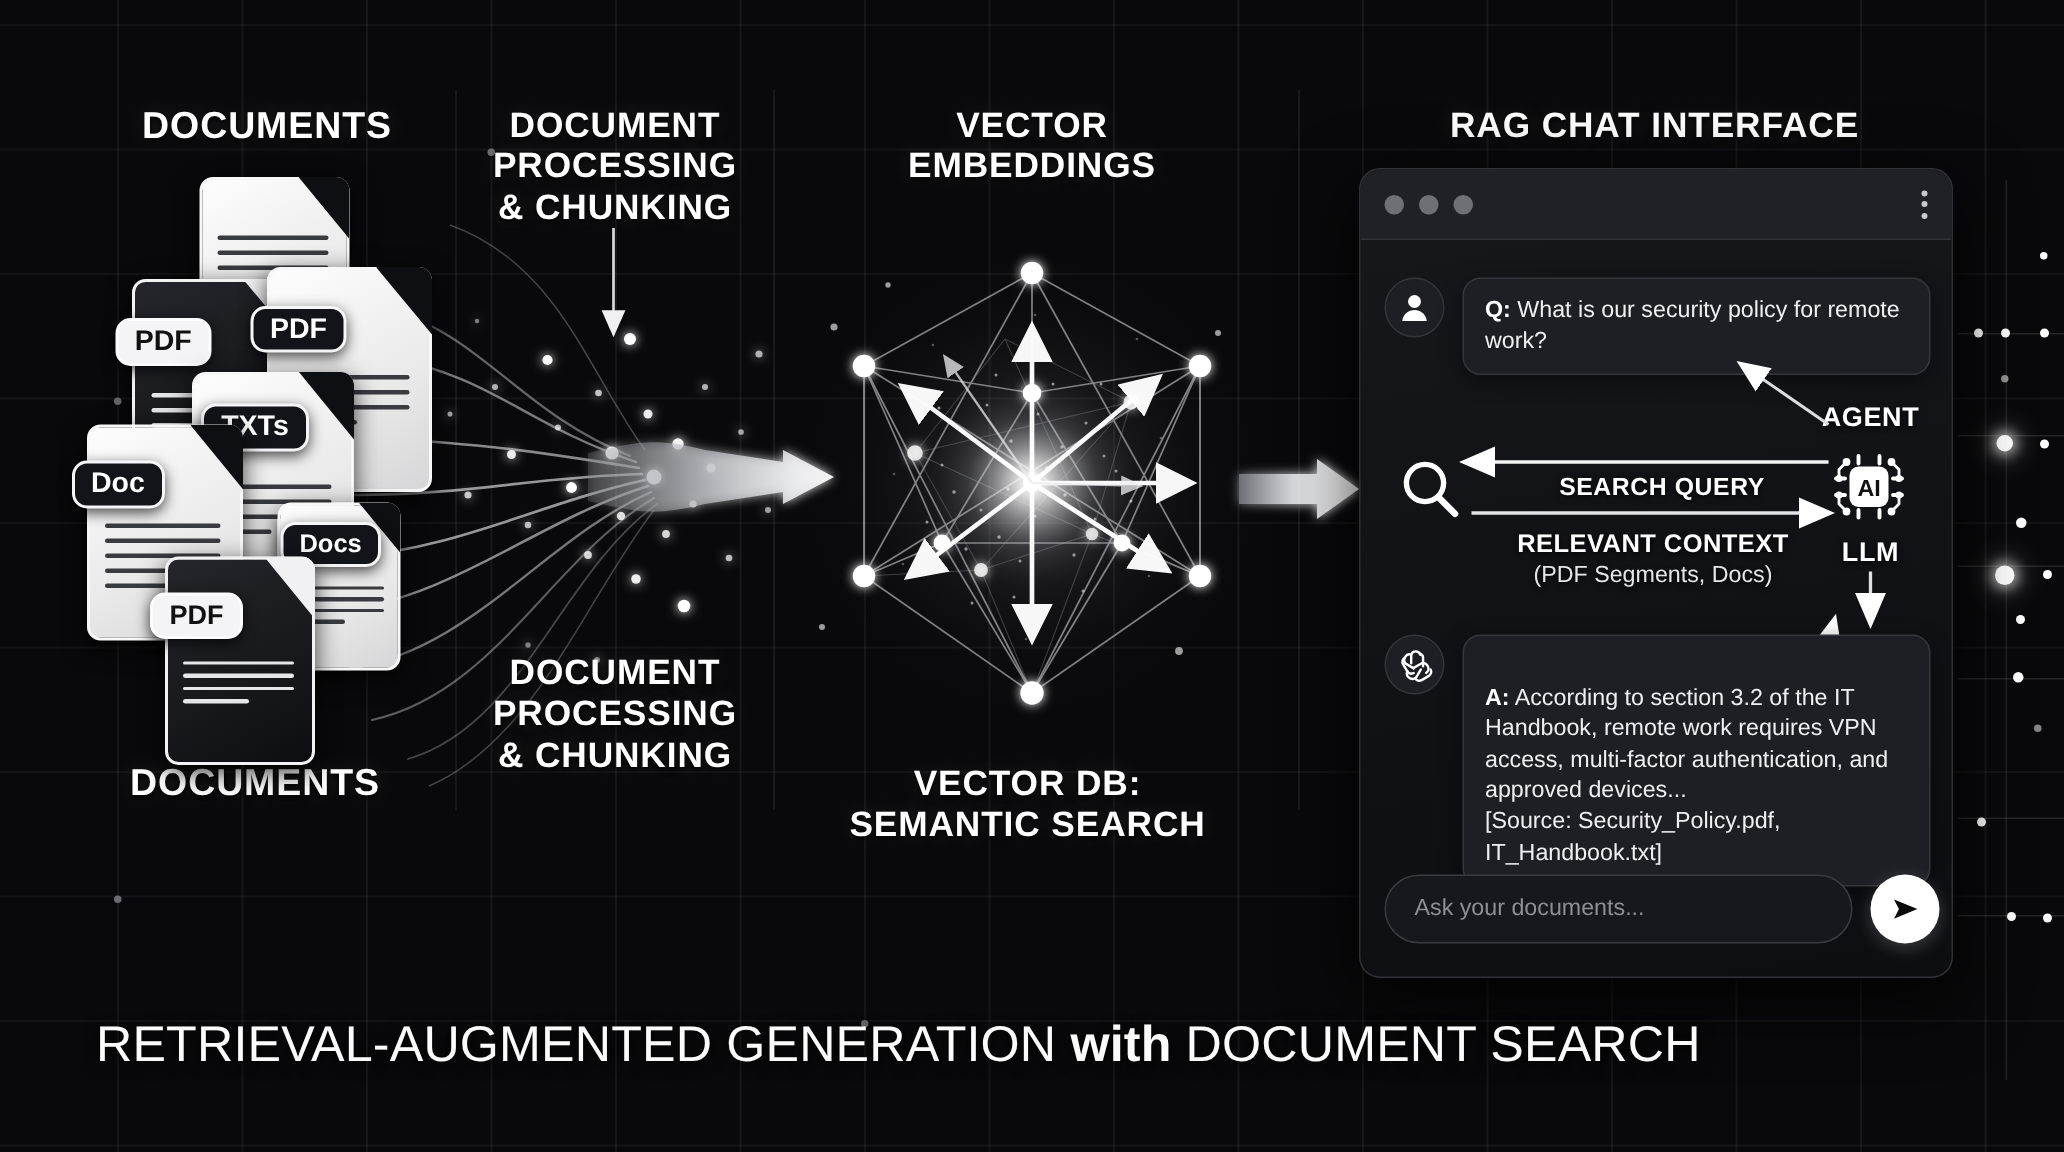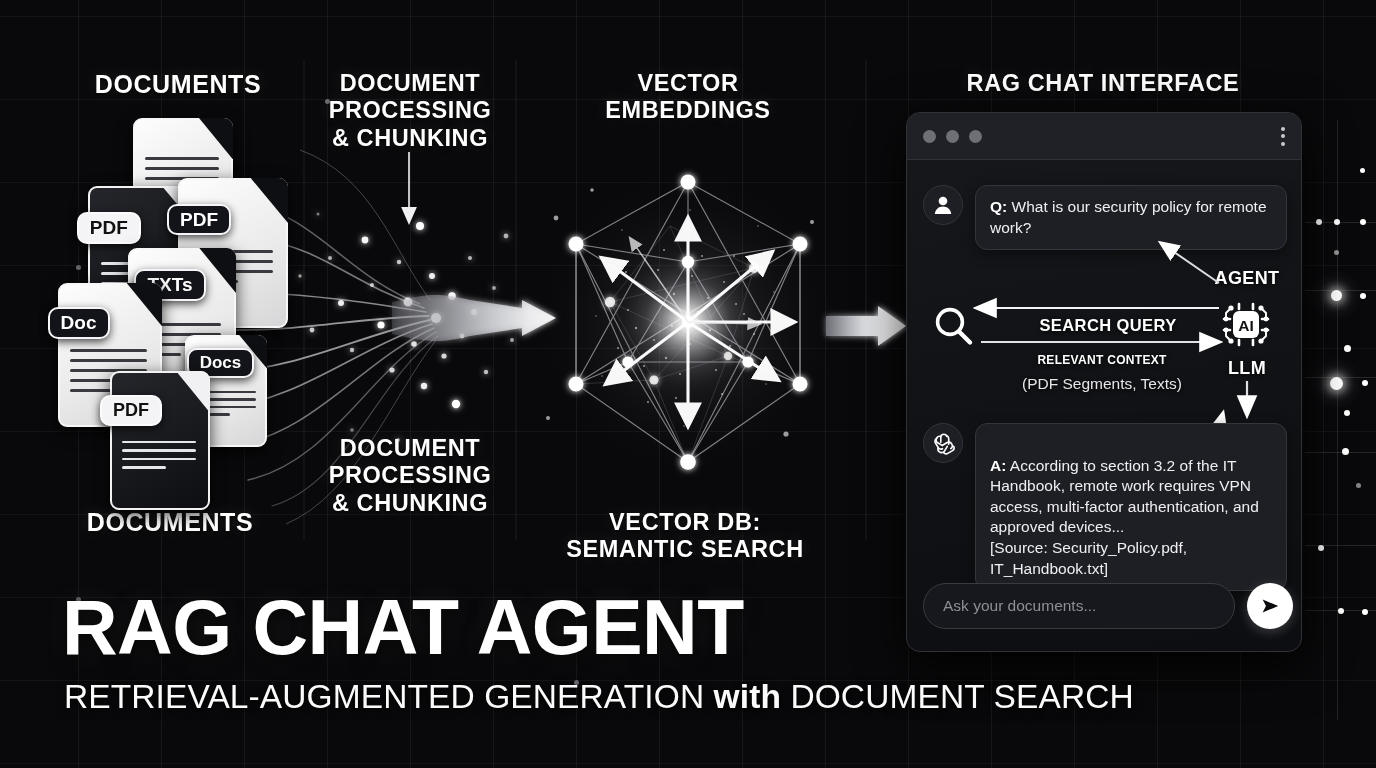--- a/index.html
+++ b/index.html
@@ -510,23 +510,23 @@
 
     <div style="position:absolute; left:24px; top:191px;">
       <svg width="46" height="46" viewBox="0 0 46 46">
         <circle cx="19" cy="18" r="12.4" fill="none" stroke="#fff" stroke-width="3.6"></circle>
         <line x1="28" y1="27.5" x2="39" y2="38.5" stroke="#fff" stroke-width="4.4" stroke-linecap="round"></line>
       </svg>
     </div>
 
     <div class="diagtext" style="left:86px; top:163px; width:230px; font-size:16.5px; letter-spacing:.4px;margin-top:40px;">SEARCH QUERY</div>
 
-    <div class="diagtext" style="left:70px; top:240px; width:250px; font-size:12px; letter-spacing:.3px;">RELEVANT CONTEXT</div>
-
-    <div class="diagtext sub" style="left:70px; top:262px; width:250px; font-size:15.5px; color:#e6e6ea;">(PDF Segments, Texts)</div>
+    <div class="diagtext" style="left:70px; top:240px; width:250px; font-size:17px; letter-spacing:.3px;">RELEVANT CONTEXT</div>
+
+    <div class="diagtext sub" style="left:70px; top:262px; width:250px; font-size:15.5px; color:#e6e6ea;">(PDF Segments, Docs)</div>
 
     <div class="diagtext" style="left:296px; top:155px; width:88px; font-size:18px; letter-spacing:.4px;">AGENT</div>
 
     <div class="diagtext" style="left:300px; top:245px; width:80px; font-size:18px; letter-spacing:.4px;">LLM</div>
 
     <div style="position:absolute; left:306px; top:182px;">
       <svg width="66" height="60" viewBox="0 0 66 60">
         <rect x="20" y="16" width="26" height="27" rx="6" fill="#fff"></rect>
         <text x="33" y="35.5" font-family="Liberation Sans, sans-serif" font-size="15.5" font-weight="bold" fill="#111" text-anchor="middle">AI</text>
         <g stroke="#fff" stroke-width="2.6" stroke-linecap="round">
@@ -599,18 +599,17 @@
         <span>Ask your documents...</span>
       </div>
       <div class="sendbtn">
         <svg width="22" height="22" viewBox="0 0 24 24">
           <path d="M4,5 L21,12 L4,19 L7.6,12 Z" fill="#0a0a0c"></path>
         </svg>
       </div>
     </div>
   </div>
 
-  <div class="maintitle">RAG CHAT AGENT</div>
   <div class="subtitle">
     <span>RETRIEVAL-AUGMENTED GENERATION </span><span class="thin">with</span><span> DOCUMENT SEARCH</span>
   </div>
 
 </div>
 
 </body></html>

